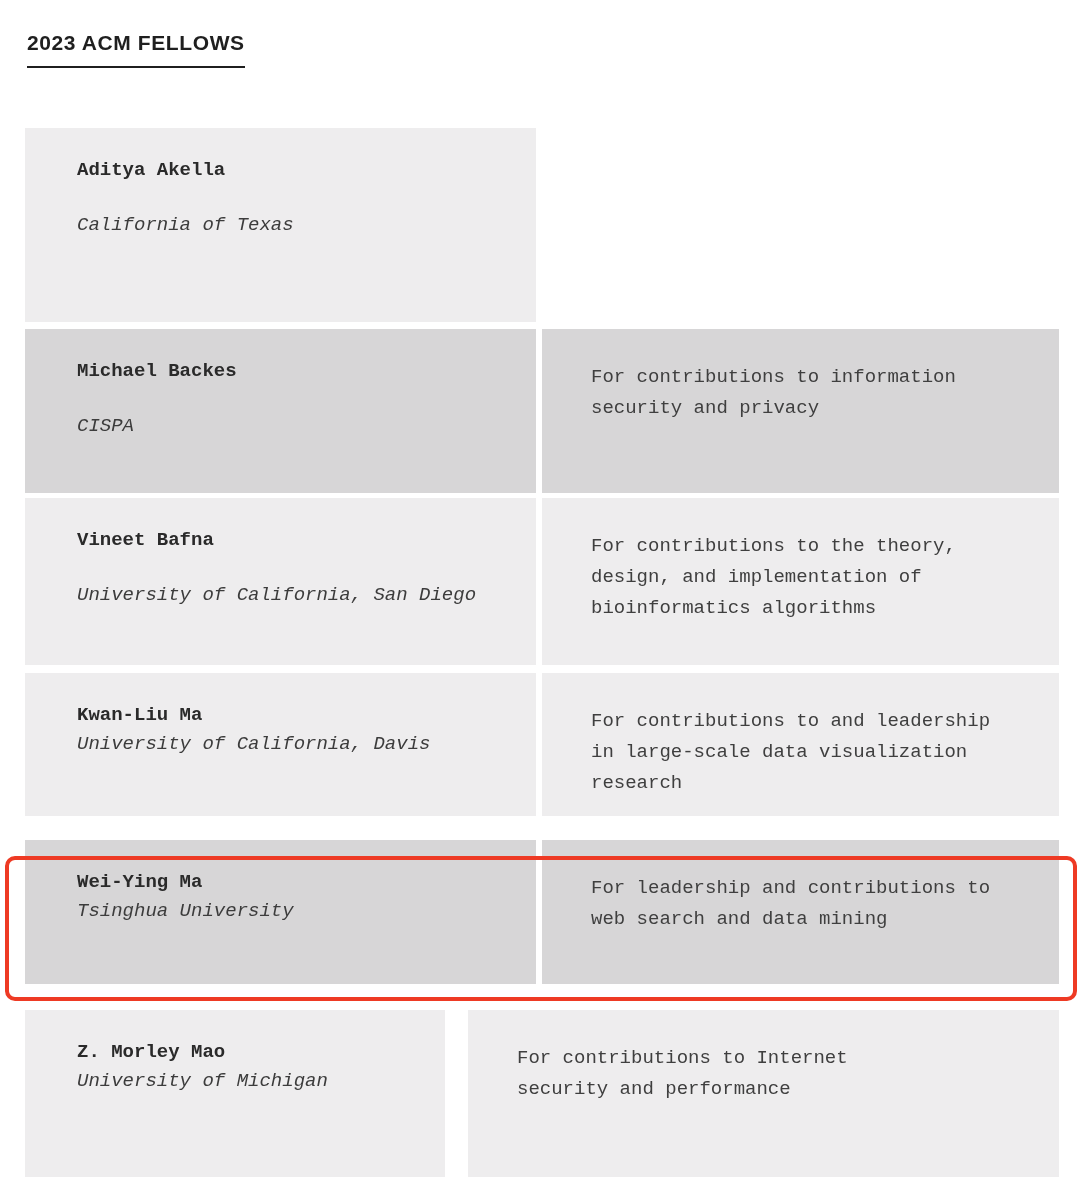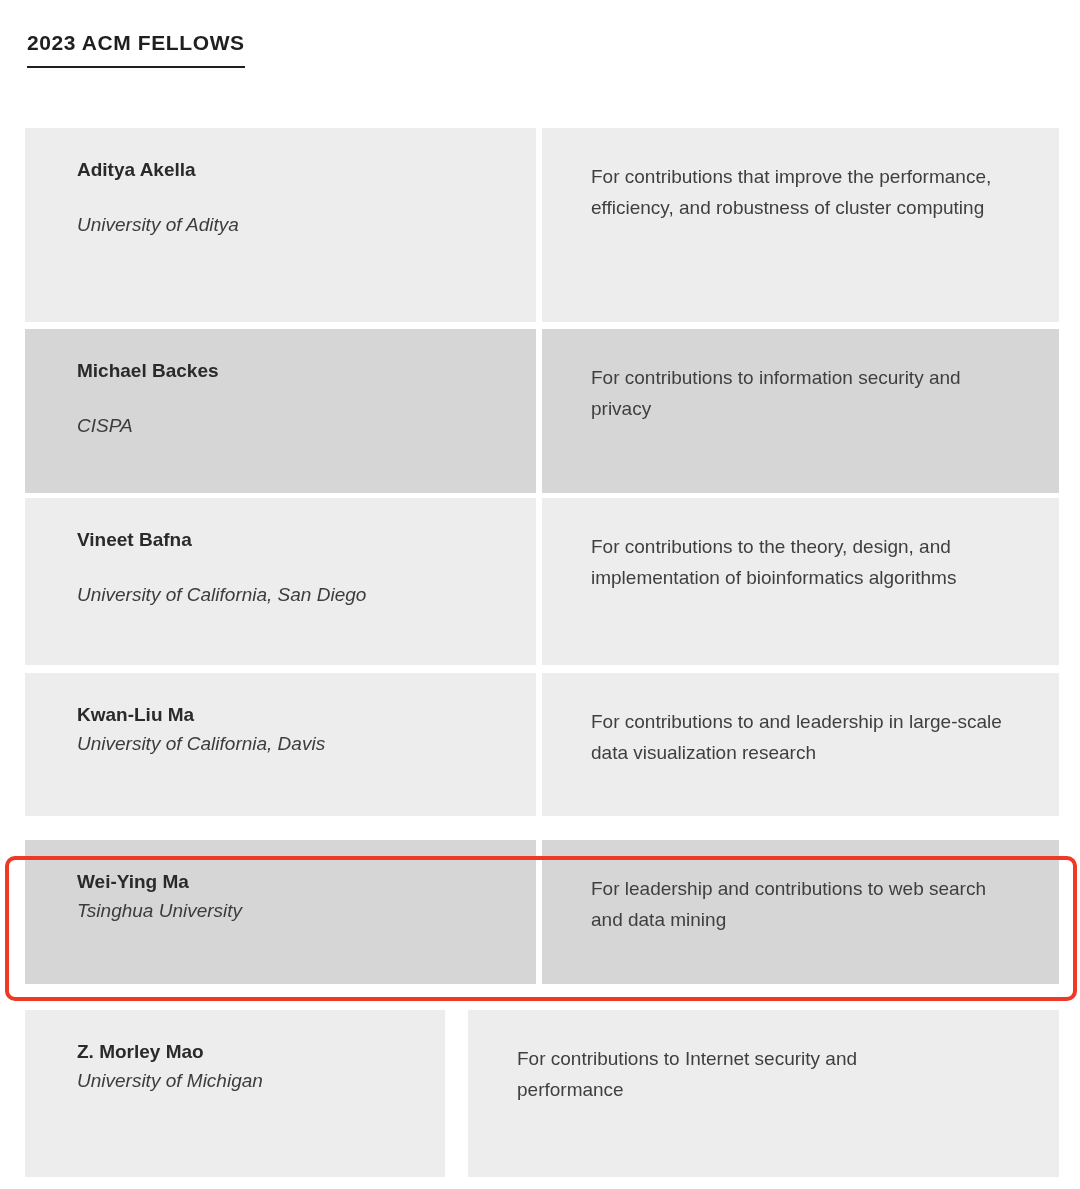--- a/index.html
+++ b/index.html
@@ -26,21 +26,21 @@
     line-height: 1.1;
   }
 
   .table {
     position: absolute;
     left: 25px;
     top: 128px;
     width: 1034px;
   }
 
-  .row { display: flex; gap: 6px; }
+  .row { display: flex; gap: 6px; font-family: Liberation Mono, monospace; }
   .row:nth-child(1) { height: 194px; margin-bottom: 7px; }
   .row:nth-child(2) { height: 164px; margin-bottom: 5px; }
   .row:nth-child(3) { height: 167px; margin-bottom: 8px; }
   .row:nth-child(4) { height: 143px; margin-bottom: 24px; border-radius: 16px; }
   .row:nth-child(5) { height: 144px; margin-bottom: 26px; }
   .row:nth-child(6) { height: 167px; }
 
   .cell { height: 100%; }
   .cell.left  { width: 511px; padding: 30px 30px 20px 52px; }
   .cell.right { flex: 1; padding: 33px 40px 20px 49px; }
@@ -87,24 +87,21 @@
 </head>
 <body>
 
 <div class="page">
   <h1 class="title">2023 ACM FELLOWS</h1>
 
   <div class="table">
   <div class="row shade-light spaced">
     <div class="cell left">
       <div class="name">Aditya Akella</div>
-      <div class="affiliation">University of Aditya</div>
-    </div>
-    <div class="cell right">
-      <div class="citation">For contributions that improve the performance, efficiency, and robustness of cluster computing</div>
+      <div class="affiliation">California of Texas</div>
     </div>
   </div>
 
   <div class="row shade-dark spaced">
     <div class="cell left">
       <div class="name">Michael Backes</div>
       <div class="affiliation">CISPA</div>
     </div>
     <div class="cell right">
       <div class="citation">For contributions to information security and privacy</div>

